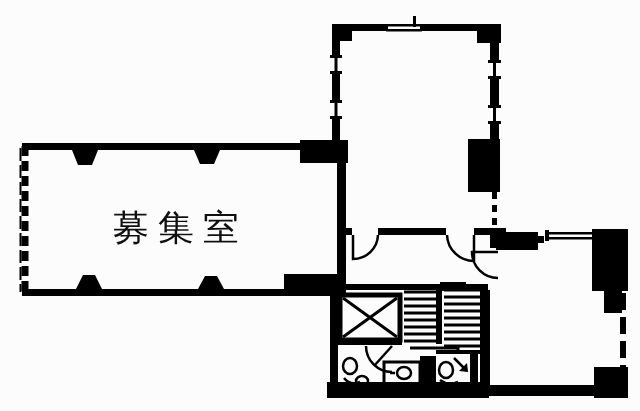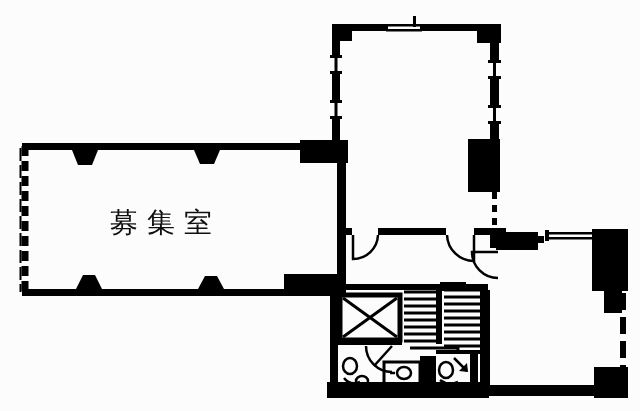--- a/index.html
+++ b/index.html
@@ -9,23 +9,23 @@
   }
   .plan-svg{
     position:absolute;left:0;top:0;
     color:var(--ink,#0e0e0e);
     filter:blur(.45px) contrast(1.25);
   }
   .plan-svg .w{fill:currentColor;stroke:none;}
   .plan-svg .ln{stroke:currentColor;fill:none;}
   .room-label{
     position:absolute;left:101px;top:206px;width:150px;
-    text-align:left;text-indent:9px;letter-spacing:9px;
+    text-align:center;text-indent:9px;letter-spacing:9px;
     font-family:"DejaVu Sans","Liberation Sans",sans-serif;
-    font-size:28px;font-weight:500;line-height:1.2;
+    font-size:36px;font-weight:500;line-height:1.2;
     color:var(--ink,#0e0e0e);filter:blur(.3px);
     user-select:none;
   }
 </style>
 </head>
 <body>
 
 <div class="canvas">
 
   <svg class="plan-svg" width="640" height="411" viewBox="0 0 640 411">

